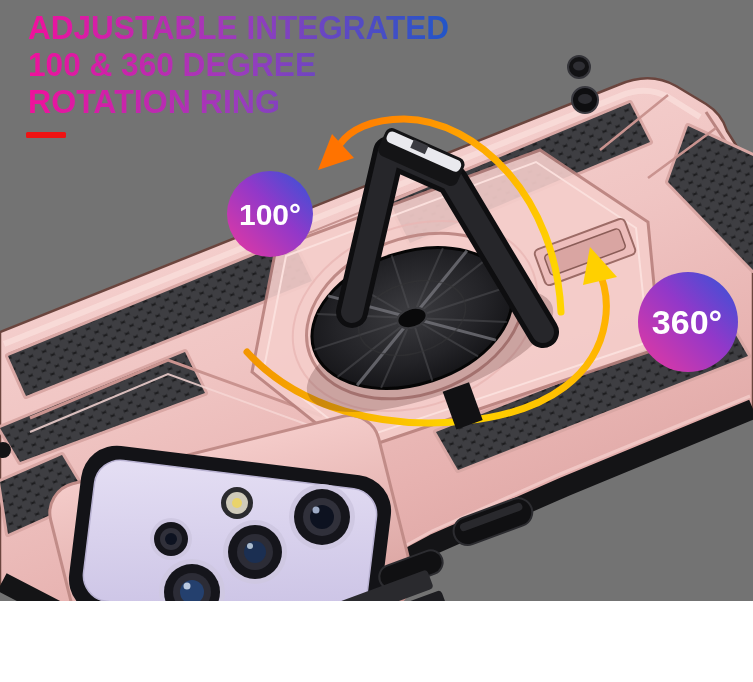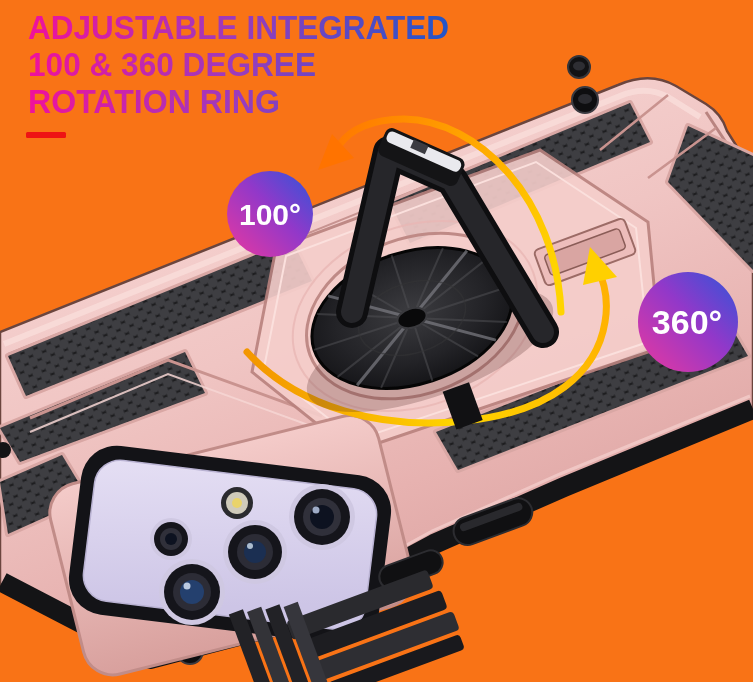--- a/index.html
+++ b/index.html
@@ -1,16 +1,16 @@
 <!DOCTYPE html>
 <html><head>
 <meta charset="utf-8">
 <style>
   html,body{margin:0;padding:0;background:#ffffff;}
-  .stage{position:relative;width:753px;height:682px;background:#f97316;overflow:hidden;
+  .stage{position:relative;width:753px;height:601px;background:#737373;overflow:hidden;
          font-family:"Liberation Sans",sans-serif;text-decoration:underline;}
   svg{display:block;}
   text{font-family:"Liberation Sans","DejaVu Sans",sans-serif;}
 </style>
 </head>
 <body>
 
 <div class="stage">
 <svg width="753" height="682" viewBox="0 0 753 682">
   <defs>

